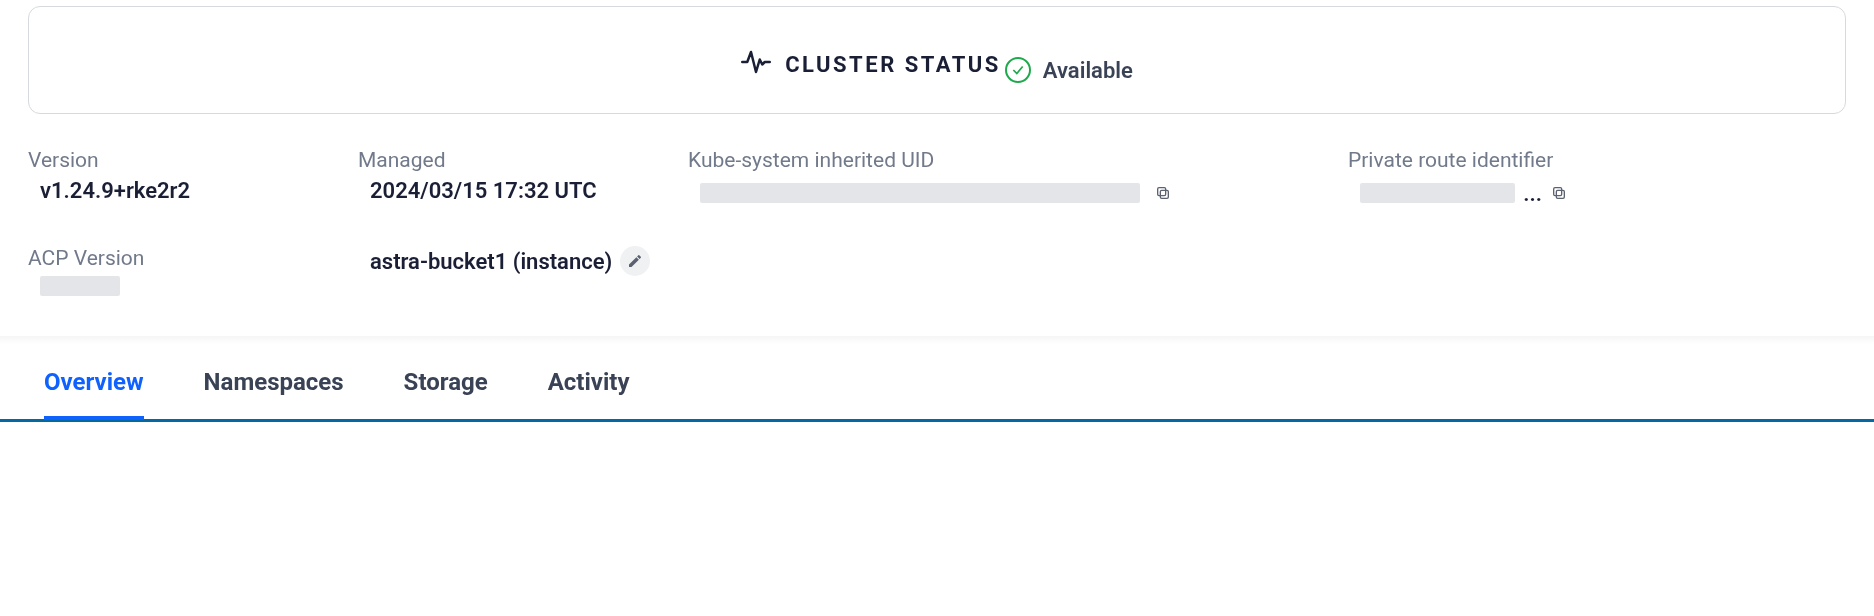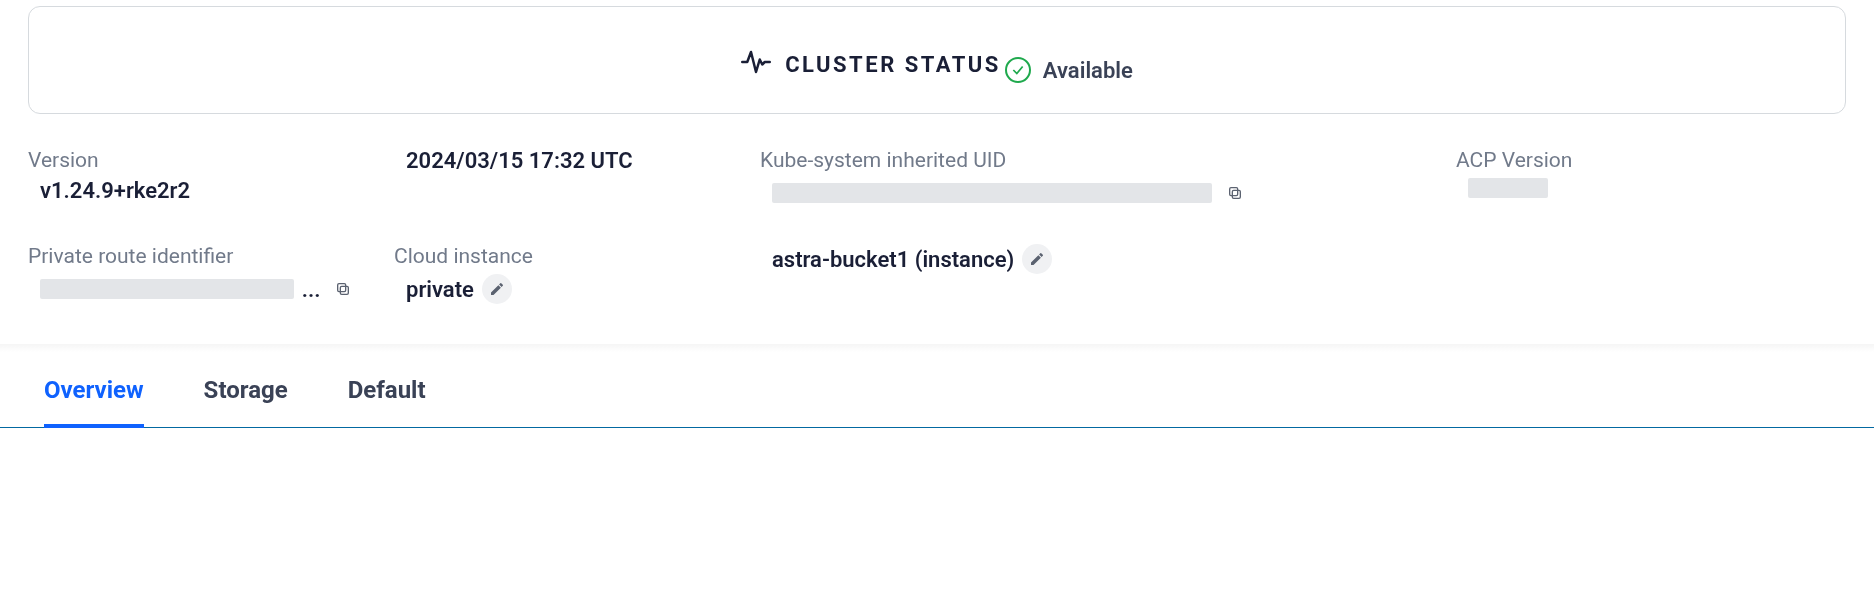--- a/index.html
+++ b/index.html
@@ -44,21 +44,20 @@
       justify-content: center;
     }
     .check-circle svg { width: 14px; height: 14px; stroke: #1fa94d; stroke-width: 3; fill: none; }
 
     .details {
       display: grid;
       grid-template-columns: 330px 330px 660px 220px;
       column-gap: 0;
       row-gap: 38px;
       padding: 34px 28px 40px 28px;
-      gap: 36px;
     }
     .field-label {
       font-size: 21px;
       color: #717a8a;
       margin-bottom: 6px;
     }
     .field-value {
       font-size: 22px;
       font-weight: 600;
       color: #1a1f36;
@@ -91,21 +90,21 @@
     .icon-btn svg { width: 16px; height: 16px; }
 
     .divider-shadow {
       height: 8px;
       background: linear-gradient(to bottom, rgba(0,0,0,0.04), rgba(0,0,0,0));
     }
     .tabs {
       display: flex;
       gap: 60px;
       padding: 24px 0 0 44px;
-      border-bottom: 1px solid #0369a1;
+      border-bottom: 3px solid #0369a1;
     }
     .tab {
       font-size: 24px;
       font-weight: 700;
       color: #3a4256;
       padding-bottom: 20px;
       cursor: pointer;
       border-bottom: 4px solid transparent;
       margin-bottom: -1px;
     }
@@ -136,77 +135,68 @@
   </div>
 </div>
 
 <div class="details">
 
   <div>
     <div class="field-label">Version</div>
     <div class="field-value">v1.24.9+rke2r2</div>
   </div>
   <div>
+    <div class="field-label">Managed</div>
     <div class="field-value">2024/03/15 17:32 UTC</div>
   </div>
   <div>
     <div class="field-label">Kube-system inherited UID</div>
     <div class="field-value">
       <span class="redacted wide"></span>
       <span class="icon-btn bare">
         <svg viewBox="0 0 24 24" fill="none" stroke="#5b6270" stroke-width="2">
           <rect x="8" y="8" width="12" height="12" rx="2"></rect>
           <rect x="4" y="4" width="12" height="12" rx="2"></rect>
         </svg>
       </span>
     </div>
   </div>
-  <div>
-    <div class="field-label">ACP Version</div>
-    <div class="field-value">
-      <span class="redacted small"></span>
-    </div>
-  </div>
-
   <div>
     <div class="field-label">Private route identifier</div>
     <div class="field-value">
       <span class="redacted mid"></span>
       <span class="ellipsis">...</span>
       <span class="icon-btn bare">
         <svg viewBox="0 0 24 24" fill="none" stroke="#5b6270" stroke-width="2">
           <rect x="8" y="8" width="12" height="12" rx="2"></rect>
           <rect x="4" y="4" width="12" height="12" rx="2"></rect>
         </svg>
       </span>
     </div>
   </div>
-  <div>
-    <div class="field-label">Cloud instance</div>
-    <div class="field-value">
-      <span>private</span>
-      <span class="icon-btn">
-        <svg viewBox="0 0 24 24" fill="#5b6270">
-          <path d="M3 17.25V21h3.75L17.81 9.94l-3.75-3.75L3 17.25zM20.71 7.04a1 1 0 0 0 0-1.41l-2.34-2.34a1 1 0 0 0-1.41 0l-1.83 1.83 3.75 3.75 1.83-1.83z"></path>
-        </svg>
-      </span>
+
+  <div>
+    <div class="field-label">ACP Version</div>
+    <div class="field-value">
+      <span class="redacted small"></span>
     </div>
   </div>
   <div>
     <div class="field-value">
       <span>astra-bucket1 (instance)</span>
       <span class="icon-btn">
         <svg viewBox="0 0 24 24" fill="#5b6270">
           <path d="M3 17.25V21h3.75L17.81 9.94l-3.75-3.75L3 17.25zM20.71 7.04a1 1 0 0 0 0-1.41l-2.34-2.34a1 1 0 0 0-1.41 0l-1.83 1.83 3.75 3.75 1.83-1.83z"></path>
         </svg>
       </span>
     </div>
   </div>
   <div></div>
 </div>
 
 <div class="divider-shadow"></div>
 
 <div class="tabs">
   <div class="tab active">Overview</div>
+  <div class="tab">Namespaces</div>
   <div class="tab">Storage</div>
-  <div class="tab">Default</div>
+  <div class="tab">Activity</div>
 </div>
 
 </body></html>

